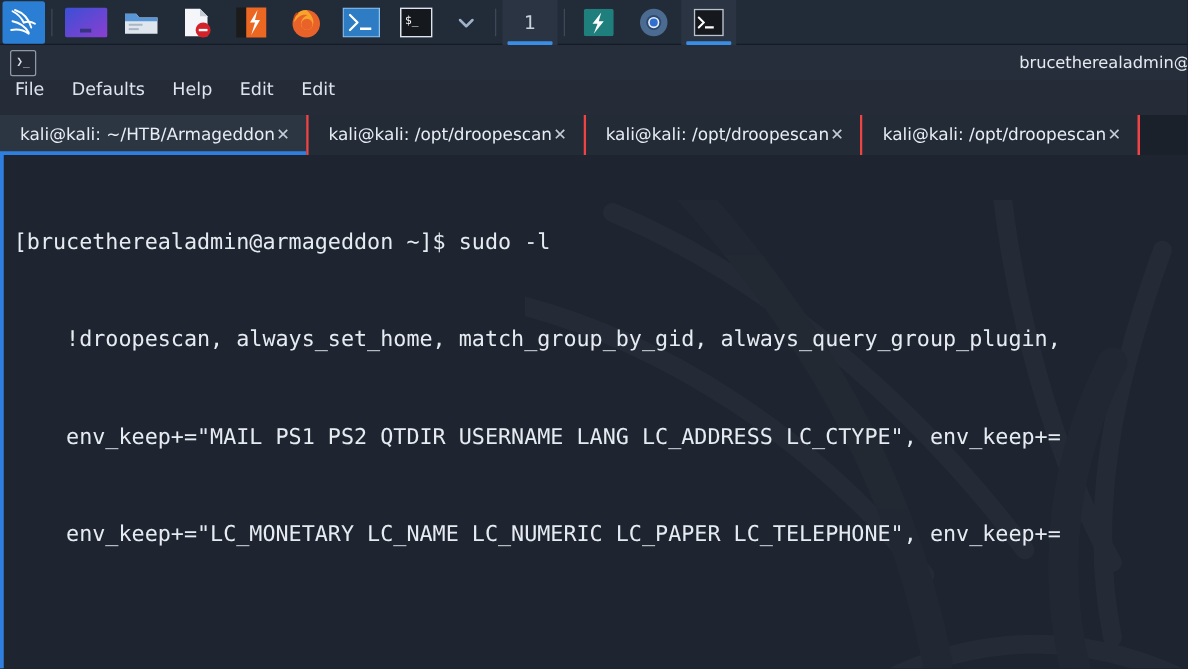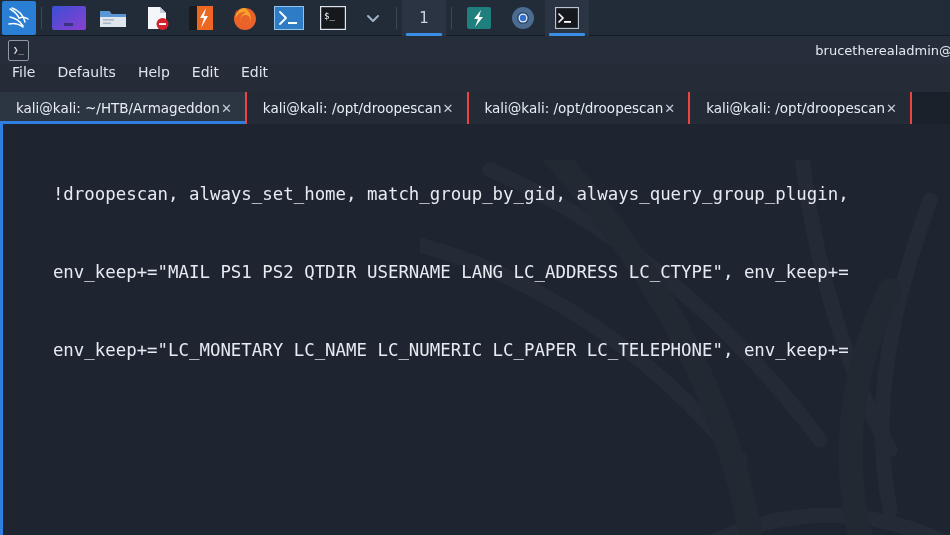--- a/index.html
+++ b/index.html
@@ -317,20 +317,21 @@
           <path d="M 260 400 C 340 350 430 340 520 380"></path>
           <path d="M 210 490 C 290 420 400 390 520 440"></path>
         </g>
         <g fill="none" stroke="#272d37" stroke-width="24" stroke-linecap="round">
           <path d="M 120 -20 C 230 100 300 220 330 370"></path>
           <path d="M 470 130 C 420 230 415 350 470 450"></path>
         </g>
       </svg>
 
       <div class="term">
+        <div class="line">[brucetherealadmin@armageddon ~]$ sudo -l</div>
         <div class="line">    !droopescan, always_set_home, match_group_by_gid, always_query_group_plugin,</div>
         <div class="line">    env_keep+="MAIL PS1 PS2 QTDIR USERNAME LANG LC_ADDRESS LC_CTYPE", env_keep+=</div>
         <div class="line">    env_keep+="LC_MONETARY LC_NAME LC_NUMERIC LC_PAPER LC_TELEPHONE", env_keep+=</div>
         
         
         
         
         
       </div>
     </div>

